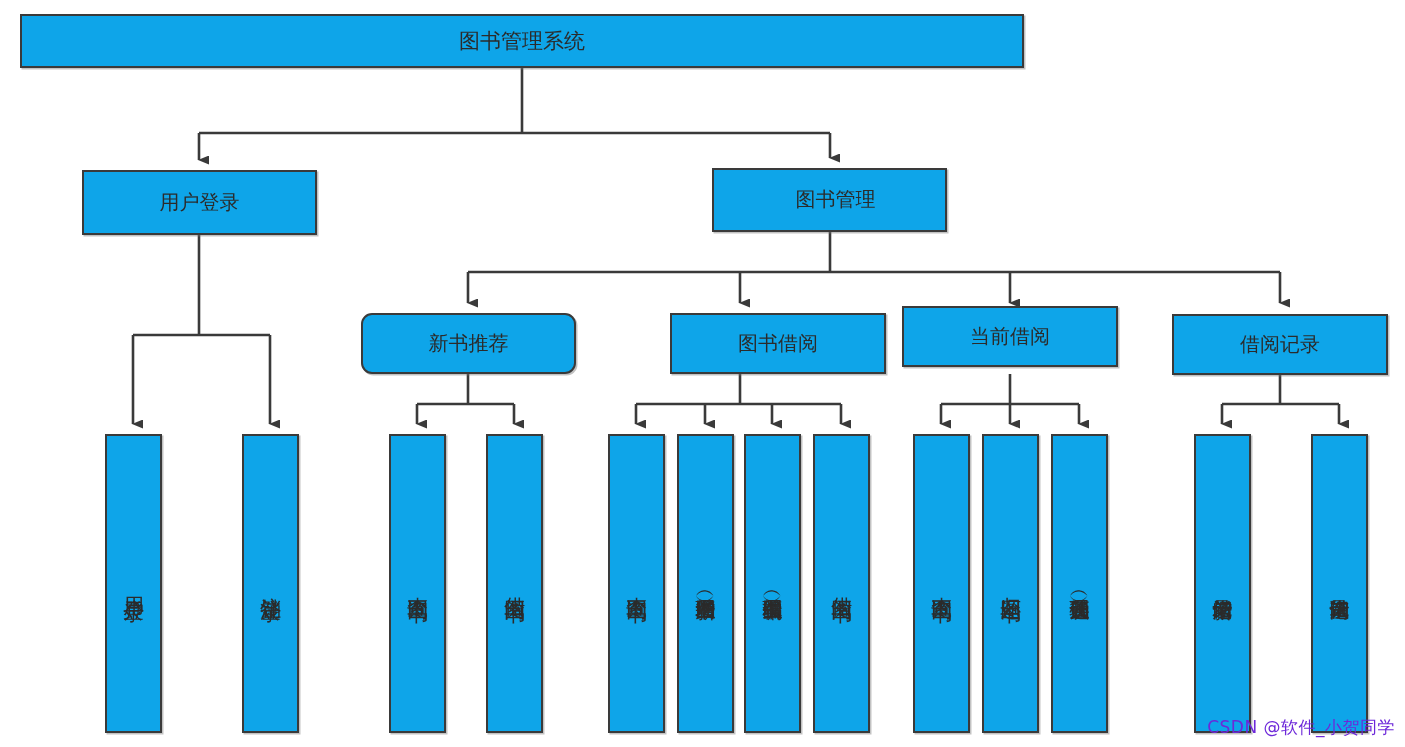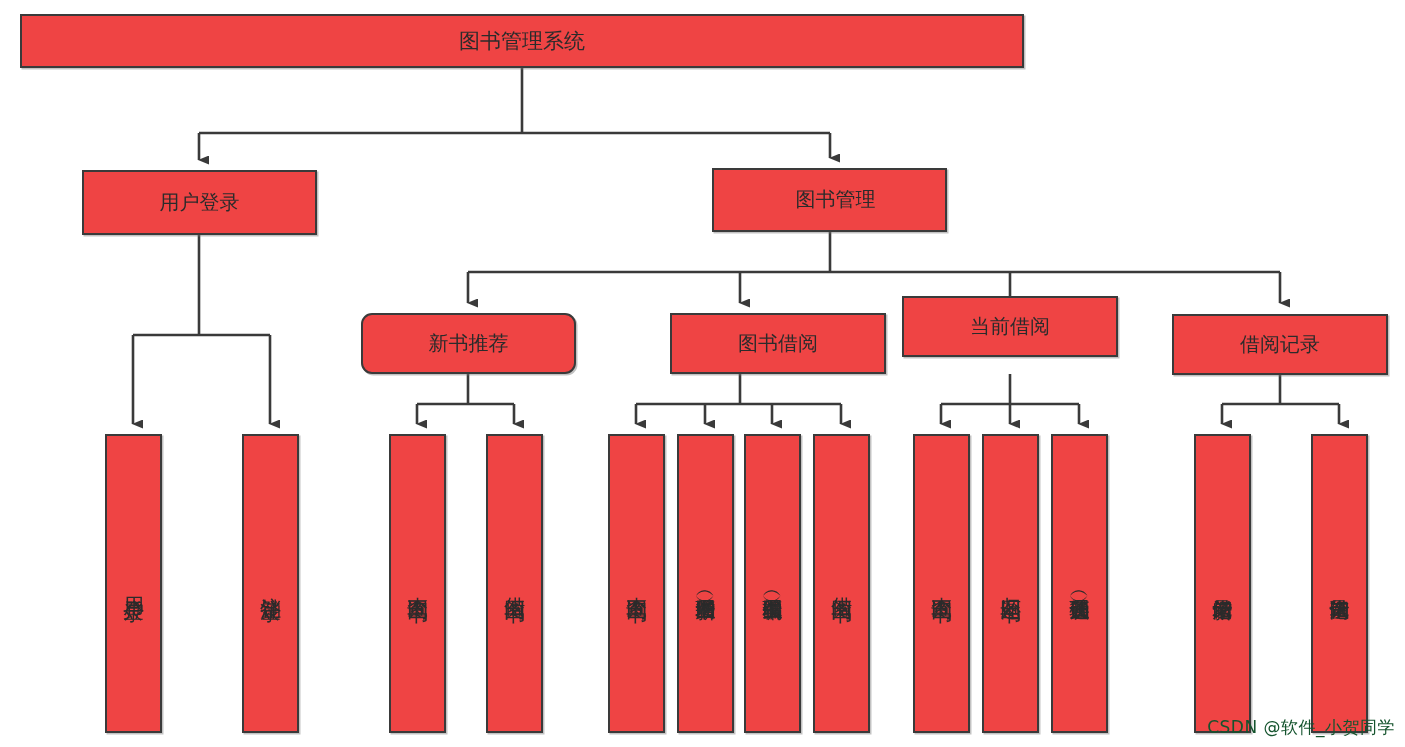--- a/index.html
+++ b/index.html
@@ -23,21 +23,21 @@
     left: 0;
     top: 0;
     width: 1405px;
     height: 747px;
     pointer-events: none;
   }
   .node {
     position: absolute;
     box-sizing: border-box;
     border: 2px solid #3a3a3a;
-    background: #ef4444;
+    background: #0ea5e9;
     display: flex;
     align-items: center;
     justify-content: center;
     box-shadow: 1.5px 1.5px 0 rgba(120,120,120,0.45);
   }
   .node-label {
     color: #2b2b2b;
     text-align: center;
     line-height: 1.18;
     white-space: nowrap;
@@ -67,21 +67,21 @@
   }
   .node.leaf.tall .node-label {
     font-size: 20px;
     letter-spacing: 0px;
   }
   #watermark {
     position: absolute;
     right: 10px;
     bottom: 8px;
     font-size: 17px;
-    color: #14532d;
+    color: #6d28d9;
     letter-spacing: 0.5px;
     white-space: nowrap;
   }
 </style>
 </head>
 <body>
 
 <div id="diagram-root">
 
   <svg id="connector-layer" viewBox="0 0 1405 747" width="1405" height="747" xmlns="http://www.w3.org/2000/svg">
@@ -147,21 +147,21 @@
   </div>
 
   <div class="node level3" style="left:361px; top:313px; width:215px; height:61px;border-radius:11px;">
     <span class="node-label">新书推荐</span>
   </div>
 
   <div class="node level3" style="left:632px; top:313px; width:216px; height:61px;margin-left:38px;">
     <span class="node-label">图书借阅</span>
   </div>
 
-  <div class="node level3" style="left:902px; top:296px; width:216px; height:61px;justify-content:center;">
+  <div class="node level3" style="left:902px; top:306px; width:216px; height:61px;justify-content:center;">
     <span class="node-label">当前借阅</span>
   </div>
 
   <div class="node level3" style="left:1172px; top:314px; width:216px; height:61px;">
     <span class="node-label">借阅记录</span>
   </div>
 
   <div class="node leaf" style="left:105px; top:434px; width:57px; height:299px;">
     <span class="node-label">用户登录</span>
   </div>

